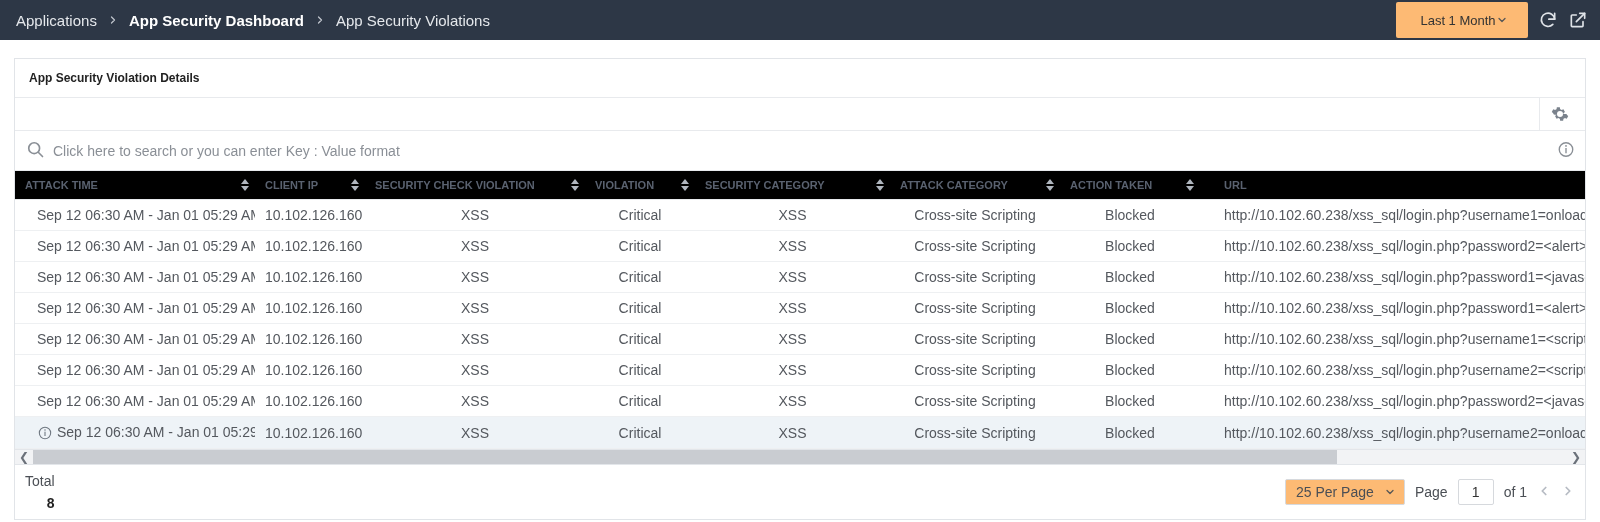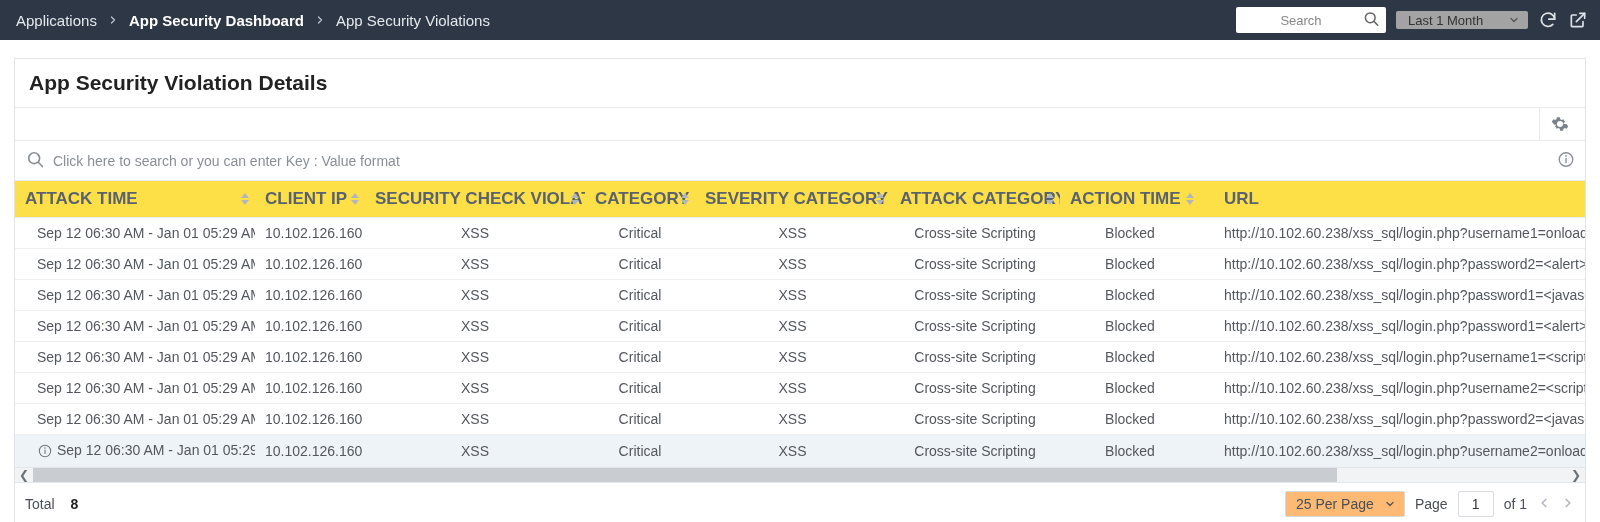--- a/index.html
+++ b/index.html
@@ -9,59 +9,59 @@
   .topbar { display: flex; align-items: center; justify-content: space-between; background: #2d3746; height: 40px; padding: 0 12px 0 16px; color: #e5e8ec; }
   .breadcrumb { display: flex; align-items: center; gap: 10px; font-size: 15px; }
   .breadcrumb .crumb { white-space: nowrap; text-align: right; }
   .breadcrumb .crumb.strong { font-weight: 700; color: #ffffff; }
   .breadcrumb .chev { opacity: 0.9; }
   .topbar-right { display: flex; align-items: center; gap: 10px; }
   .search-wrap { position: relative; }
   .search-input { width: 150px; height: 26px; border: none; border-radius: 2px; padding: 0 30px 0 10px; font-size: 13px; color: #555; text-align: center; }
   .search-input::placeholder { color: #888; }
   .search-icon { position: absolute; right: 6px; top: 50%; transform: translateY(-50%); color: #666; pointer-events: none; }
-  .range-select { display: flex; align-items: center; justify-content: space-between; background: #a3a3a3; color: #333; height: 18px; padding: 0 8px 0 12px; border-radius: 2px; font-size: 13px; min-width: 132px; cursor: pointer; }
+  .range-select { display: flex; align-items: center; justify-content: center; background: #fdba74; color: #333; height: 36px; padding: 0 8px 0 12px; border-radius: 2px; font-size: 13px; min-width: 132px; cursor: pointer; }
   .top-icon { color: #dfe3e8; cursor: pointer; display: flex; align-items: center; }
   .top-icon svg { width: 20px; height: 20px; }
 
   
   .panel { border: 1px solid #e1e4e8; margin: 18px 14px 0 14px; background: #fff; }
-  .panel-title { font-size: 21px; font-weight: 700; color: #222; padding: 12px 14px 12px 14px; }
+  .panel-title { font-size: 12px; font-weight: 700; color: #222; padding: 12px 14px 12px 14px; }
   .toolbar-row { display: flex; align-items: center; justify-content: flex-end; border-top: 1px solid #e8eaed; border-bottom: 1px solid #e8eaed; height: 34px; padding: 0 6px; }
   .gear-box { width: 40px; height: 34px; display: flex; align-items: center; justify-content: center; border-left: 1px solid #e8eaed; color: #7a828c; cursor: pointer; }
   .gear-box svg { width: 18px; height: 18px; }
 
   .filter-row { display: flex; align-items: center; height: 40px; padding: 0 10px; border-bottom: 1px solid #e8eaed; position: relative; }
   .filter-row .mag { color: #8a8f96; margin-right: 8px; }
   .filter-row .mag svg { width: 20px; height: 20px; }
   .filter-input { flex: 1; border: none; outline: none; font-size: 14px; color: #333; background: transparent; }
   .filter-input::placeholder { color: #8a8f96; }
   .info-circle { position: absolute; right: 10px; top: 50%; transform: translateY(-50%); color: #8a8f96; cursor: pointer; }
   .info-circle svg { width: 18px; height: 18px; }
 
   
   .tbl { width: 100%; border-collapse: collapse; table-layout: fixed; }
-  .tbl thead th { background: #fde047; color: #5a6270; font-size: 17px; font-weight: 600; text-align: left; padding: 8px 10px; border-bottom: 1px solid #e8eaed; white-space: nowrap; position: relative; }
+  .tbl thead th { background: #000000; color: #5a6270; font-size: 11px; font-weight: 600; text-align: left; padding: 8px 10px; border-bottom: 1px solid #e8eaed; white-space: nowrap; position: relative; }
   .sort-arrows { position: absolute; right: 6px; top: 50%; transform: translateY(-50%); display: flex; flex-direction: column; line-height: 0; gap: 1px; cursor: pointer; }
   .sort-arrows svg { width: 8px; height: 6px; fill: #b0b6bf; }
   .tbl tbody td { padding: 7px 10px; border-bottom: 1px solid #eef0f2; white-space: nowrap; overflow: hidden; text-overflow: clip; font-size: 14px; color: #54585e; }
   .tbl tbody tr.selected td { background: #eef3f7; }
   .row-info-icon { display: inline-flex; align-items: center; color: #6f7781; margin-right: 4px; vertical-align: middle; }
   .row-info-icon svg { width: 16px; height: 16px; }
   .center { text-align: center; }
 
   
   .hscroll { display: flex; align-items: center; height: 16px; background: #f2f3f5; border-top: 1px solid #e3e6ea; border-bottom: 1px solid #e3e6ea; }
   .hscroll .arrow { width: 18px; text-align: center; color: #6b717a; font-size: 12px; cursor: pointer; }
   .hscroll .track { flex: 1; background: #f2f3f5; height: 100%; position: relative; }
   .hscroll .thumb { position: absolute; left: 0; width: 85%; top: 0; bottom: 0; background: #c9ccd1; }
 
   
   .footer { display: flex; align-items: center; justify-content: space-between; padding: 8px 10px; font-size: 14px; color: #4b4f55; }
-  .total-wrap { display: flex; align-items: flex-end; gap: 16px; }
+  .total-wrap { display: flex; align-items: flex-end; gap: 6px; flex-direction: column; }
   .total-wrap .num { font-weight: 700; color: #222; }
   .pager { display: flex; align-items: center; gap: 10px; }
   .perpage { display: flex; align-items: center; justify-content: space-between; border: 1px solid #d6d9dd; background: #fdba74; height: 26px; padding: 0 8px 0 10px; min-width: 120px; border-radius: 2px; cursor: pointer; }
   .page-input { width: 36px; height: 26px; border: 1px solid #d6d9dd; text-align: center; font-size: 14px; color: #333; border-radius: 2px; }
   .nav-btn { color: #b6bbc3; cursor: pointer; }
   .nav-btn svg { width: 14px; height: 14px; }
 
   .chev-svg { width: 12px; height: 12px; fill: currentColor; }
 </style>
 </head>
@@ -73,29 +73,20 @@
     <span class="chev"><svg class="chev-svg" viewBox="0 0 24 24">
           <path d="M9 6l6 6-6 6" stroke="#cfd4db" stroke-width="2.5" fill="none" stroke-linecap="round" stroke-linejoin="round"></path>
         </svg></span>
     <span class="crumb strong">App Security Dashboard</span>
     <span class="chev"><svg class="chev-svg" viewBox="0 0 24 24">
           <path d="M9 6l6 6-6 6" stroke="#cfd4db" stroke-width="2.5" fill="none" stroke-linecap="round" stroke-linejoin="round"></path>
         </svg></span>
     <span class="crumb">App Security Violations</span>
   </div>
   <div class="topbar-right">
-    <div class="search-wrap">
-      <input class="search-input" placeholder="Search" style="">
-      <span class="search-icon">
-        <svg width="18" height="18" viewBox="0 0 24 24" fill="none">
-            <circle cx="11" cy="11" r="6.5" stroke="#666" stroke-width="2"></circle>
-            <line x1="16.2" y1="16.2" x2="21" y2="21" stroke="#666" stroke-width="2" stroke-linecap="round"></line>
-          </svg>
-      </span>
-    </div>
     <div class="range-select">
       <span>Last 1 Month</span>
       <svg width="12" height="12" viewBox="0 0 24 24">
           <path d="M6 9l6 6 6-6" stroke="#555" stroke-width="2.5" fill="none" stroke-linecap="round" stroke-linejoin="round"></path>
         </svg>
     </div>
     <span class="top-icon">
       <svg viewBox="0 0 24 24" fill="none">
           <path d="M20 11a8 8 0 1 0-2.2 6.3" stroke="#dfe3e8" stroke-width="2" stroke-linecap="round"></path>
           <path d="M20 4v7h-7" stroke="#dfe3e8" stroke-width="2" stroke-linecap="round" stroke-linejoin="round"></path>
@@ -169,45 +160,45 @@
               </svg>
             </span></th>
         <th class="center"><span>SECURITY CHECK VIOLATION</span><span class="sort-arrows">
               <svg viewBox="0 0 10 6">
                 <polygon points="5,0 10,6 0,6"></polygon>
               </svg>
               <svg viewBox="0 0 10 6">
                 <polygon points="0,0 10,0 5,6"></polygon>
               </svg>
             </span></th>
-        <th class="center"><span>CATEGORY</span><span class="sort-arrows">
-              <svg viewBox="0 0 10 6">
-                <polygon points="5,0 10,6 0,6"></polygon>
-              </svg>
-              <svg viewBox="0 0 10 6">
-                <polygon points="0,0 10,0 5,6"></polygon>
-              </svg>
-            </span></th>
-        <th class="center"><span>SEVERITY CATEGORY</span><span class="sort-arrows">
+        <th class="center"><span>VIOLATION</span><span class="sort-arrows">
+              <svg viewBox="0 0 10 6">
+                <polygon points="5,0 10,6 0,6"></polygon>
+              </svg>
+              <svg viewBox="0 0 10 6">
+                <polygon points="0,0 10,0 5,6"></polygon>
+              </svg>
+            </span></th>
+        <th class="center"><span>SECURITY CATEGORY</span><span class="sort-arrows">
               <svg viewBox="0 0 10 6">
                 <polygon points="5,0 10,6 0,6"></polygon>
               </svg>
               <svg viewBox="0 0 10 6">
                 <polygon points="0,0 10,0 5,6"></polygon>
               </svg>
             </span></th>
         <th class="center"><span>ATTACK CATEGORY</span><span class="sort-arrows">
               <svg viewBox="0 0 10 6">
                 <polygon points="5,0 10,6 0,6"></polygon>
               </svg>
               <svg viewBox="0 0 10 6">
                 <polygon points="0,0 10,0 5,6"></polygon>
               </svg>
             </span></th>
-        <th class="center"><span>ACTION TIME</span><span class="sort-arrows">
+        <th class="center"><span>ACTION TAKEN</span><span class="sort-arrows">
               <svg viewBox="0 0 10 6">
                 <polygon points="5,0 10,6 0,6"></polygon>
               </svg>
               <svg viewBox="0 0 10 6">
                 <polygon points="0,0 10,0 5,6"></polygon>
               </svg>
             </span></th>
         <th style="padding-left:24px;"><span>URL</span></th>
       </tr>
     </thead>

